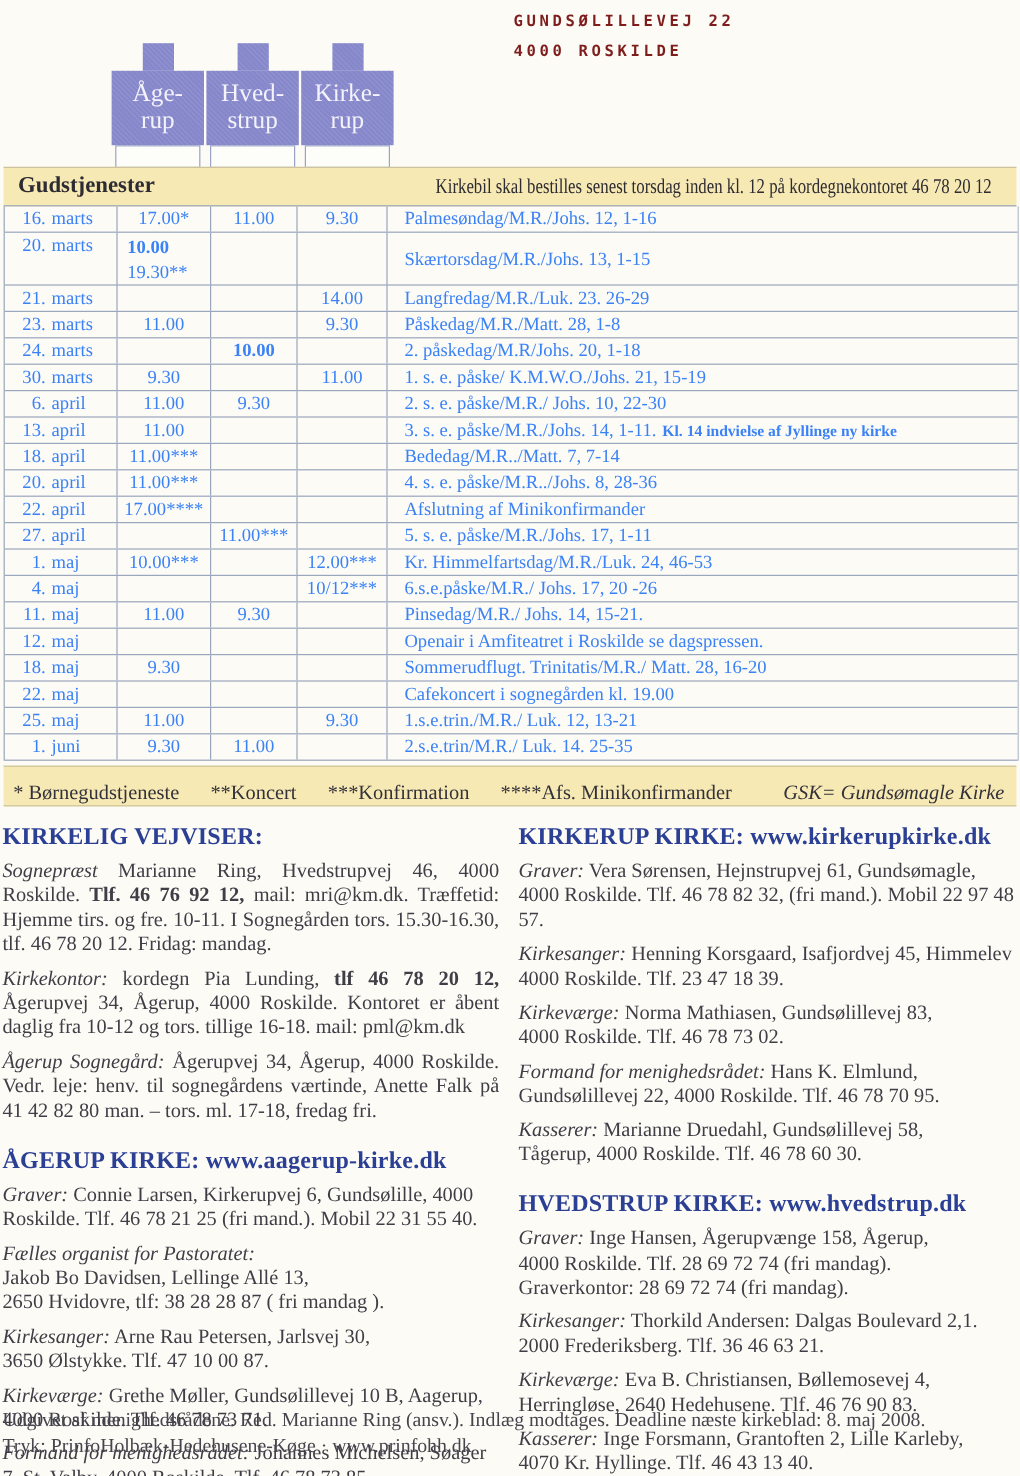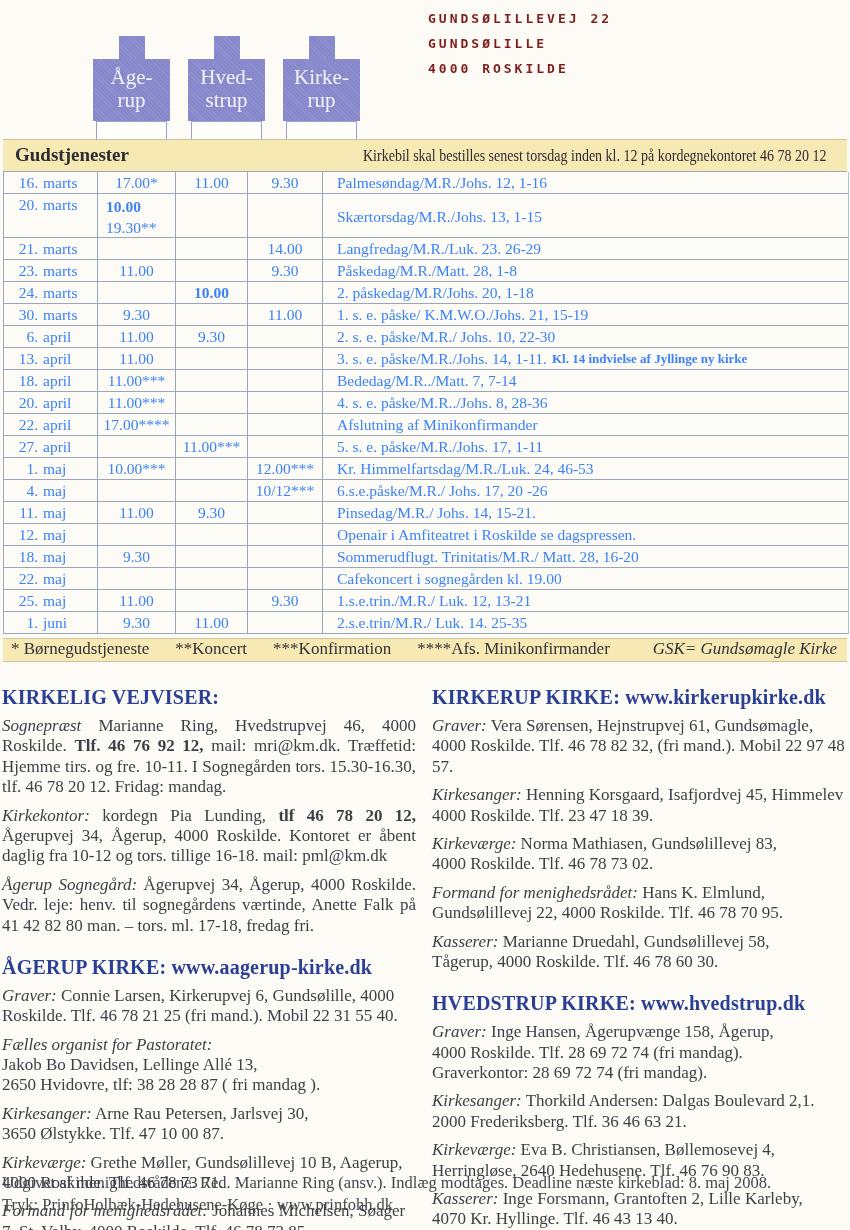--- a/index.html
+++ b/index.html
@@ -4,21 +4,21 @@
 <style>
   html,body{margin:0;padding:0;}
   .page{position:relative;width:850px;height:1230px;background:#fcfbf6;overflow:hidden;
         font-family:"Liberation Serif", serif;color:#3f3e46;}
 
   
   .address{position:absolute;left:428px;top:6px;font-family:"DejaVu Sans Mono", monospace;
            font-weight:bold;font-size:13px;line-height:25px;letter-spacing:3px;color:#7f1d1d;}
 
   
-  .churches{position:absolute;left:93px;top:36px;display:flex;gap:18px;}
+  .churches{position:absolute;left:93px;top:36px;display:flex;gap:2px;}
   .church{width:77px;}
   .tower{width:26px;height:23px;margin:0 auto;background:#8688cb;
          background-image:repeating-linear-gradient(45deg,rgba(255,255,255,.08) 0 1px,transparent 1px 3px);}
   .cbody{height:62px;background:#8688cb;color:#f4f2fa;text-align:center;font-size:21px;line-height:23px;
          padding-top:7px;box-sizing:border-box;
          background-image:repeating-linear-gradient(45deg,rgba(255,255,255,.08) 0 1px,transparent 1px 3px);}
   .leg{height:17px;border:1px solid #9aa3c6;margin:0 3px;background:#fdfdfa;}
 
   
   .banner{position:absolute;left:3px;top:139px;width:844px;height:33px;background:#f7e9b3;
@@ -39,23 +39,23 @@
   .c.date .mon{margin-left:5px;}
   .c.time{justify-content:center;}
   .c.desc{border-right:none;padding-left:14px;}
   .tall .c{align-items:flex-start;padding-top:2px;}
   .tall .c.time{flex-direction:column;align-items:flex-start;padding-left:8px;justify-content:flex-start;line-height:21px;}
   .tall .c.desc{align-items:flex-end;padding-bottom:12px;}
   .bold{font-weight:bold;}
   .note{font-weight:bold;font-size:13px;margin-left:5px;}
 
   
-  .legend{position:absolute;left:3px;top:638px;width:844px;height:24px;background:#f7e9b3;
+  .legend{position:absolute;left:3px;top:638px;width:844px;height:34px;background:#f7e9b3;
           border-top:1px solid #cdc49f;border-bottom:1px solid #cdc49f;box-sizing:border-box;
-          display:flex;align-items:flex-start;font-size:17px;color:#33313a;padding-left:8px;}
+          display:flex;align-items:flex-end;font-size:17px;color:#33313a;padding-left:8px;}
   .legend .item{margin-right:26px;}
   .legend .gsk{font-style:italic;margin-left:auto;margin-right:10px;}
 
   
   .col{position:absolute;top:686px;}
   .col.left{left:2px;width:414px;}
   .col.right{left:432px;width:416px;}
   .section{margin-bottom:14px;}
   .sec-title{font-size:20px;font-weight:bold;color:#2b3f94;margin:0 0 7px 0;letter-spacing:.2px;}
   .section + .section{margin-top:20px;}
@@ -68,21 +68,20 @@
   .print-footer{position:absolute;left:2px;top:1172px;width:846px;
                 font-size:16.5px;line-height:22px;color:#46454e;}
 </style>
 </head>
 <body>
 
 <div class="page">
 
   <div class="address" id="address">
       <div class="addr-line">GUNDSØLILLEVEJ 22</div>
-      <div class="addr-line">GUNDSØLILLE</div>
       <div class="addr-line">4000 ROSKILDE</div>
     </div>
 
   <div class="churches" id="churches">
       <div class="church">
         <div class="tower"></div>
         <div class="cbody">
           <div>Åge-</div>
           <div>rup</div>
         </div>

